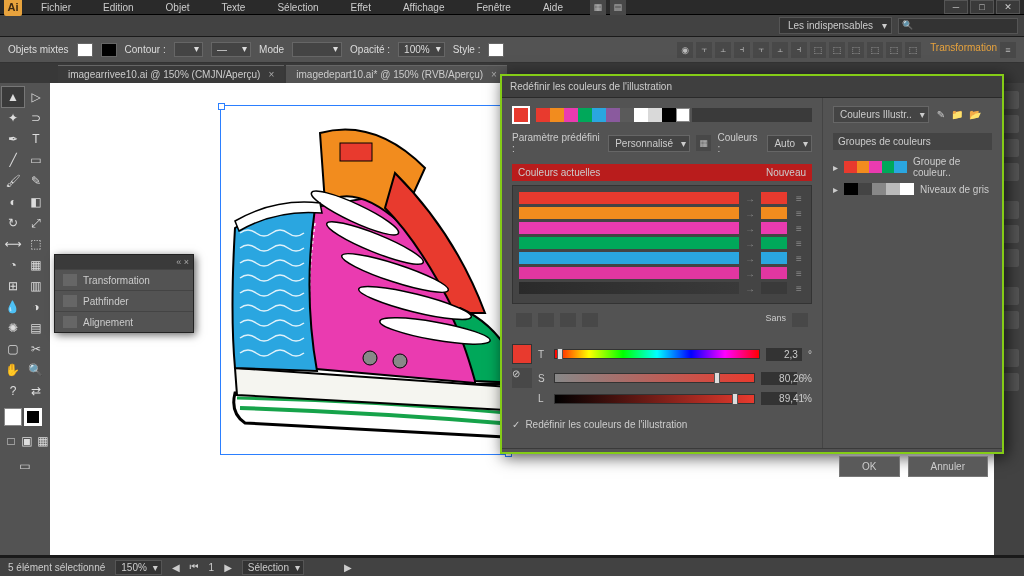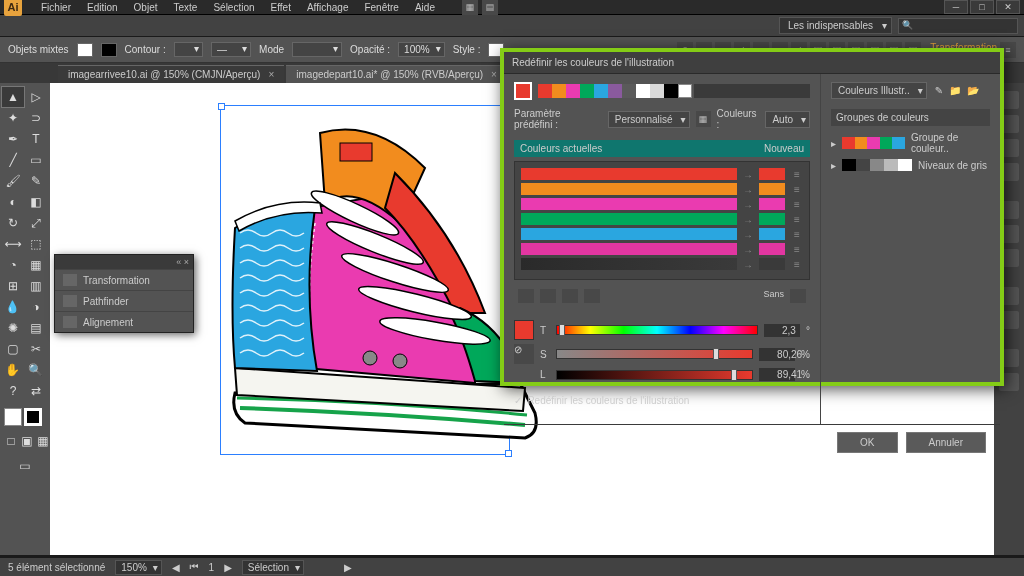--- a/index.html
+++ b/index.html
@@ -1,19 +1,19 @@
 <!DOCTYPE html>
 <html><head>
 <meta charset="utf-8">
 <style>
 *{margin:0;padding:0;box-sizing:border-box;font-family:Tahoma,Arial,sans-serif;font-size:10px;color:#ccc;user-select:none}
 body{background:#1a1a1a;width:1024px;height:576px;overflow:hidden;position:relative}
 .titlebar{height:15px;background:#2a2a2a;display:flex;align-items:center;padding:0 4px;border-bottom:1px solid #000}
 .ai-logo{width:18px;height:18px;background:#e8a33d;border-radius:2px;display:flex;align-items:center;justify-content:center;font-weight:bold;color:#3d2810;font-size:11px;margin-right:12px}
-.menubar{display:flex;gap:2px}
+.menubar{display:flex;gap:18px}
 .menu-item{padding:3px 7px;cursor:default}
 .win-controls{margin-left:auto;display:flex;gap:2px}
 .win-btn{width:24px;height:14px;background:#3a3a3a;border:1px solid #555;display:flex;align-items:center;justify-content:center;font-size:9px}
 .ess-bar{height:22px;background:#424242;display:flex;align-items:center;padding:0 6px;border-bottom:1px solid #1a1a1a}
 .ess-dd{margin-left:auto;background:#333;padding:2px 18px 2px 8px;border:1px solid #555;position:relative;font-size:10px}
 .ess-dd::after{content:"▾";position:absolute;right:4px}
 .search-box{width:120px;height:16px;background:#333;border:1px solid #555;margin-left:6px;position:relative}
 .search-box::before{content:"🔍";position:absolute;left:3px;top:1px;font-size:9px;color:#888}
 .ctrl-bar{height:26px;background:#535353;display:flex;align-items:center;padding:0 8px;gap:8px;border-bottom:1px solid #333}
 .ctrl-lbl{font-size:10px;color:#ddd}
@@ -39,35 +39,35 @@
 .sel-box::before{left:-3px;top:-3px}
 .sel-box::after{right:-3px;bottom:-3px}
 .shoe{position:absolute;left:175px;top:30px;width:320px;height:340px}
 .right-dock{width:30px;background:#424242;display:flex;flex-direction:column;gap:6px;padding-top:8px;align-items:center}
 .dock-ic{width:20px;height:18px;background:#555;border-radius:2px}
 .float-panel{position:absolute;left:54px;top:254px;width:140px;background:#535353;border:1px solid #222;box-shadow:2px 2px 8px rgba(0,0,0,.6)}
 .fp-head{height:14px;background:#3a3a3a;display:flex;justify-content:flex-end;padding:0 4px;align-items:center}
 .fp-head span{font-size:9px;color:#aaa;cursor:default}
 .fp-row{display:flex;align-items:center;gap:6px;padding:4px 8px;border-top:1px solid #444}
 .fp-ic{width:14px;height:12px;background:#666}
-.dialog{position:absolute;left:500px;top:48px;width:504px;height:338px;background:#535353;border:4px solid #84cc16;box-shadow:3px 3px 15px rgba(0,0,0,.7)}
+.dialog{position:absolute;left:500px;top:74px;width:504px;height:380px;background:#535353;border:2px solid #84cc16;box-shadow:3px 3px 15px rgba(0,0,0,.7)}
 .dlg-title{height:22px;background:#3f3f3f;display:flex;align-items:center;padding:0 8px;font-size:10px;border-bottom:1px solid #2a2a2a}
 .dlg-body{display:flex;height:350px}
 .dlg-main{flex:1;padding:8px 10px}
 .dlg-side{width:180px;padding:8px 10px;border-left:1px solid #444}
 .sw-row{display:flex;gap:0;margin-bottom:8px;align-items:center}
 .sw{width:14px;height:14px}
 .sw-active{width:18px;height:18px;border:2px solid #fff;margin-right:6px}
 .tab-btns{display:flex;justify-content:center;gap:1px;margin-bottom:10px}
 .tab-btn{padding:3px 16px;background:#3a3a3a;font-size:10px}
 .tab-btn.act{background:#6a6a6a}
 .param-row{display:flex;align-items:center;gap:6px;margin-bottom:10px;font-size:10px}
 .param-dd{background:#444;padding:2px 16px 2px 6px;border:1px solid #666;position:relative}
 .param-dd::after{content:"▾";position:absolute;right:3px}
-.colors-hdr{display:flex;justify-content:space-between;font-size:10px;margin-bottom:4px;background:#0f766e;padding:3px 6px}
+.colors-hdr{display:flex;justify-content:space-between;font-size:10px;margin-bottom:4px;background:#b91c1c;padding:3px 6px}
 .color-bars{background:#444;padding:6px;border:1px solid #333}
 .cbar-row{display:flex;align-items:center;gap:6px;margin-bottom:3px}
 .cbar{flex:1;height:12px;border-radius:0}
 .cbar-arrow{color:#888;font-size:10px}
 .cbar-new{width:26px;height:12px}
 .cbar-lines{width:12px;color:#888;font-size:10px;text-align:center}
 .mini-icons{display:flex;gap:6px;margin-top:6px;padding:3px 4px}
 .mini-ic{width:16px;height:14px;background:#484848}
 .tsl{margin-top:14px}
 .tsl-row{display:flex;align-items:center;gap:6px;margin-bottom:4px}

